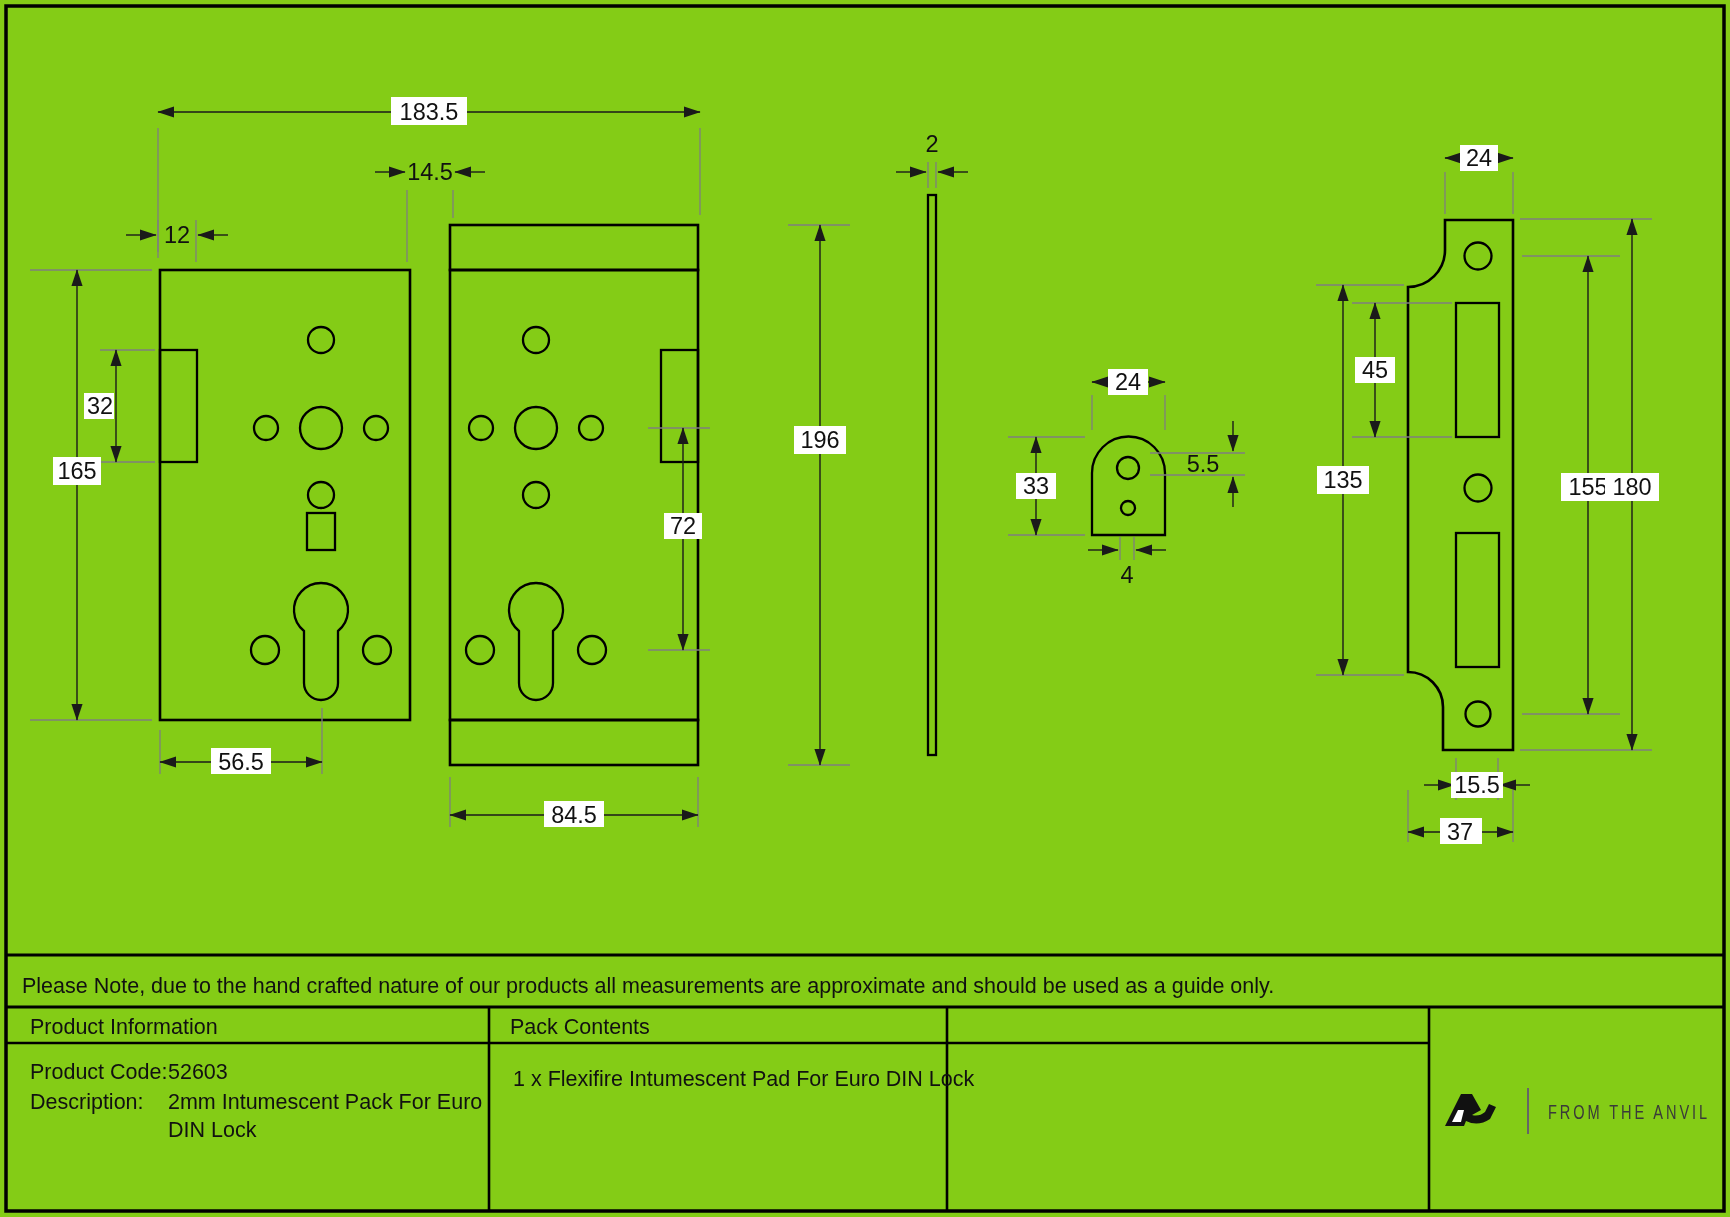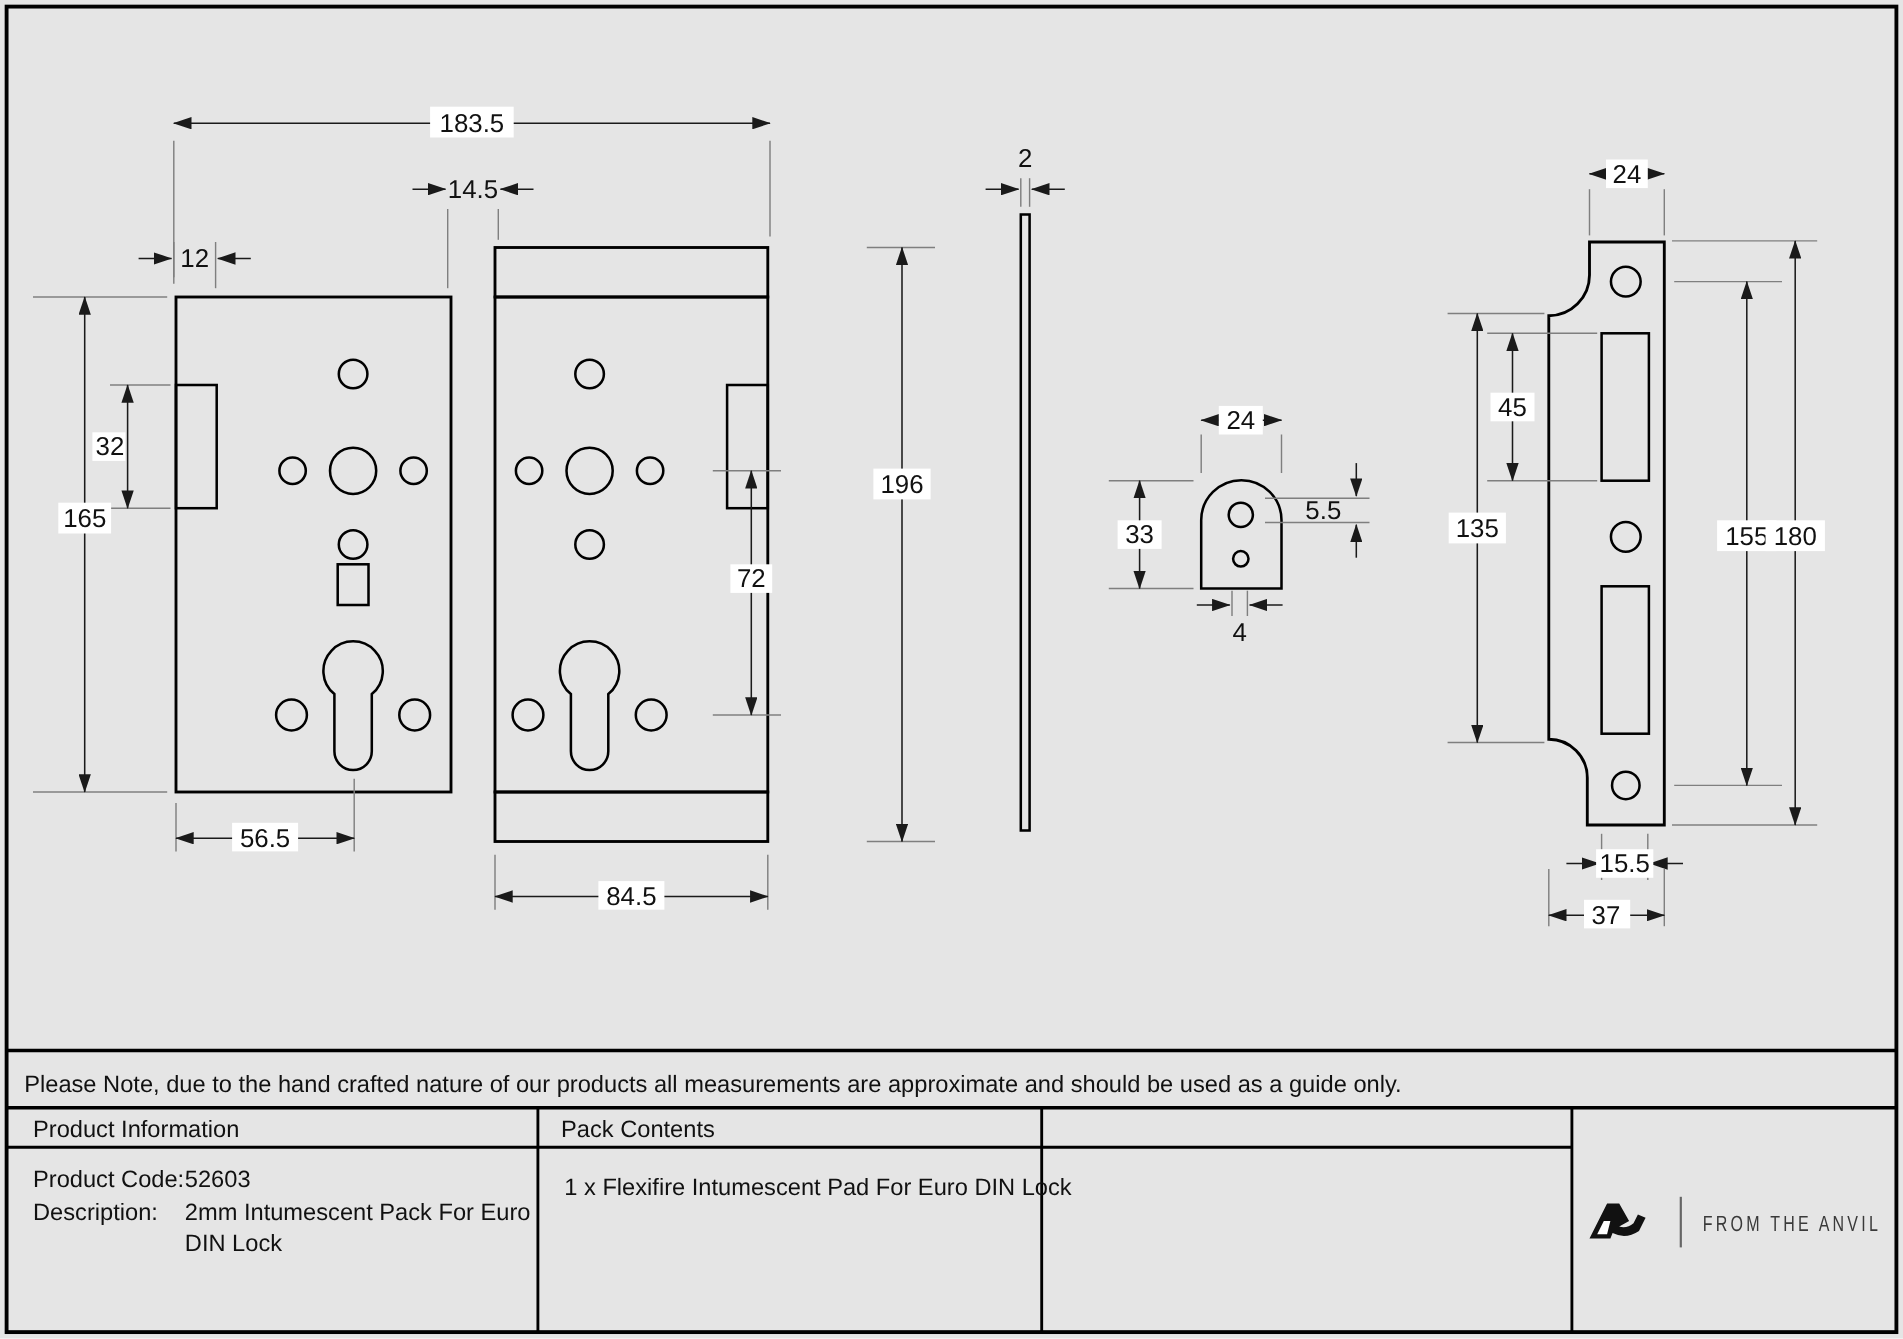--- a/index.html
+++ b/index.html
@@ -1,16 +1,16 @@
 <!DOCTYPE html>
 <html><head>
 <meta charset="utf-8">
 <style>
   html,body{margin:0;padding:0;background:#fff;}
-  .page{position:relative;width:1730px;height:1217px;background:#e5e5e5;overflow:hidden;}
+  .page{position:relative;width:1730px;height:1217px;background:#84cc16;overflow:hidden;}
   svg{display:block;}
   text{font-family:"Liberation Sans",sans-serif;font-size:23.5px;fill:#111;}
   .dimtxt{text-anchor:middle;}
   .tbltxt{font-size:21.5px;}
   .logotxt{font-size:20px;fill:#3a3a3a;letter-spacing:4px;}
   .dl{stroke:#1a1a1a;stroke-width:1.4;fill:none;}
   .el{stroke:#7f7f7f;stroke-width:1.3;fill:none;}
   .ol{stroke:#000;stroke-width:2.6;fill:none;}
   .ol2{stroke:#000;stroke-width:2.3;fill:none;}
   .tb{stroke:#000;fill:none;}

